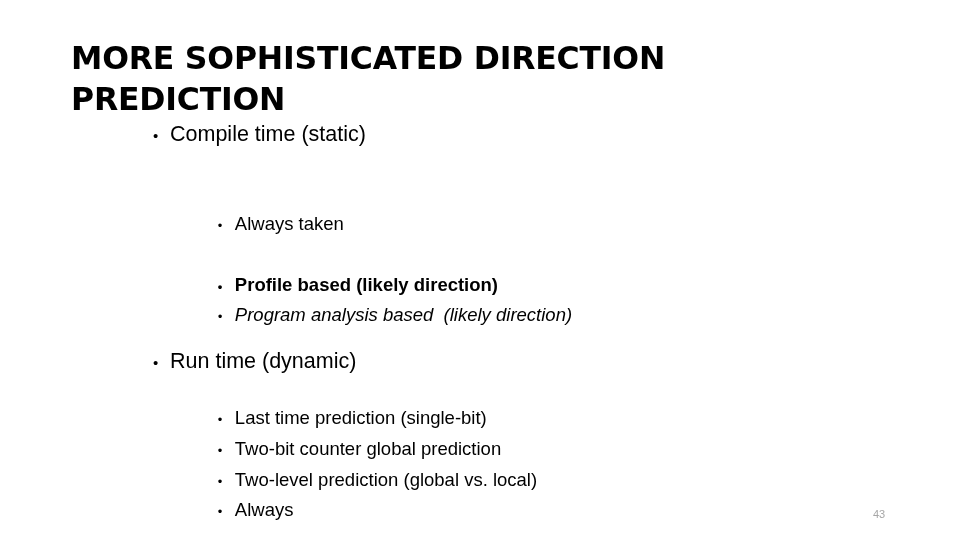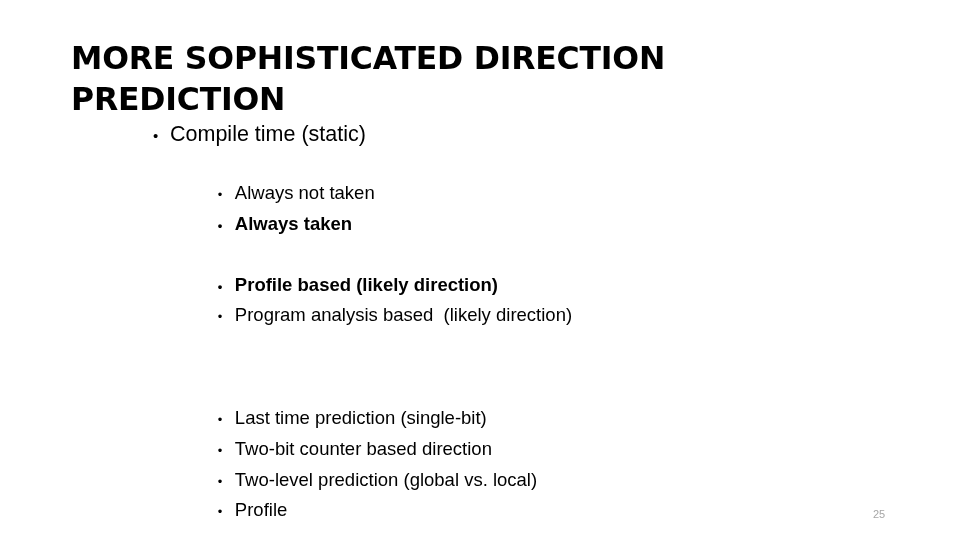--- a/index.html
+++ b/index.html
@@ -83,24 +83,24 @@
     vertical-align: baseline;
   }
   .lvl2 .txt {
     display: inline-block;
     vertical-align: baseline;
   }
 
   
   .r-compile   { top: 121px; }
   .r-s1        { top: 157px; }
-  .r-s2        { top: 188px; font-weight: bold; }
+  .r-s2        { top: 188px; }
   .r-s3        { top: 218px; }
   .r-s4        { top: 249px; font-weight: bold; }
-  .r-s5        { top: 279px; }
+  .r-s5        { top: 279px; font-style: italic; }
   .r-runtime   { top: 348px; }
   .r-s6        { top: 382px; }
   .r-s7        { top: 413px; }
   .r-s8        { top: 444px; }
   .r-s9        { top: 474px; }
 
   
   .page-number {
     position: absolute;
     right: 64px;
@@ -119,51 +119,51 @@
 <div class="slide">
 
   <h1 class="slide-title">MORE SOPHISTICATED DIRECTION PREDICTION</h1>
 
   <div class="body-area">
 
     <div class="lvl1 r-compile">
       <span class="bullet">•</span><span class="txt">Compile time (static)</span>
     </div>
 
-    <div class="lvl2 r-s1">
-      <span class="bullet">•</span><span class="txt">Always not taken</span>
-    </div>
 
     <div class="lvl2 r-s2">
       <span class="bullet">•</span><span class="txt">Always taken</span>
     </div>
 
 
     <div class="lvl2 r-s4">
       <span class="bullet">•</span><span class="txt">Profile based (likely direction)</span>
     </div>
 
     <div class="lvl2 r-s5">
       <span class="bullet">•</span><span class="txt">Program analysis based  (likely direction)</span>
     </div>
 
+    <div class="lvl1 r-runtime">
+      <span class="bullet">•</span><span class="txt">Run time (dynamic)</span>
+    </div>
 
     <div class="lvl2 r-s6">
       <span class="bullet">•</span><span class="txt">Last time prediction (single-bit)</span>
     </div>
 
     <div class="lvl2 r-s7">
-      <span class="bullet">•</span><span class="txt">Two-bit counter based direction</span>
+      <span class="bullet">•</span><span class="txt">Two-bit counter global prediction</span>
     </div>
 
     <div class="lvl2 r-s8">
       <span class="bullet">•</span><span class="txt">Two-level prediction (global vs. local)</span>
     </div>
 
     <div class="lvl2 r-s9">
-      <span class="bullet">•</span><span class="txt">Profile</span>
+      <span class="bullet">•</span><span class="txt">Always</span>
     </div>
 
   </div>
 
-  <div class="page-number">25</div>
+  <div class="page-number">43</div>
 
 </div>
 
 </body></html>

